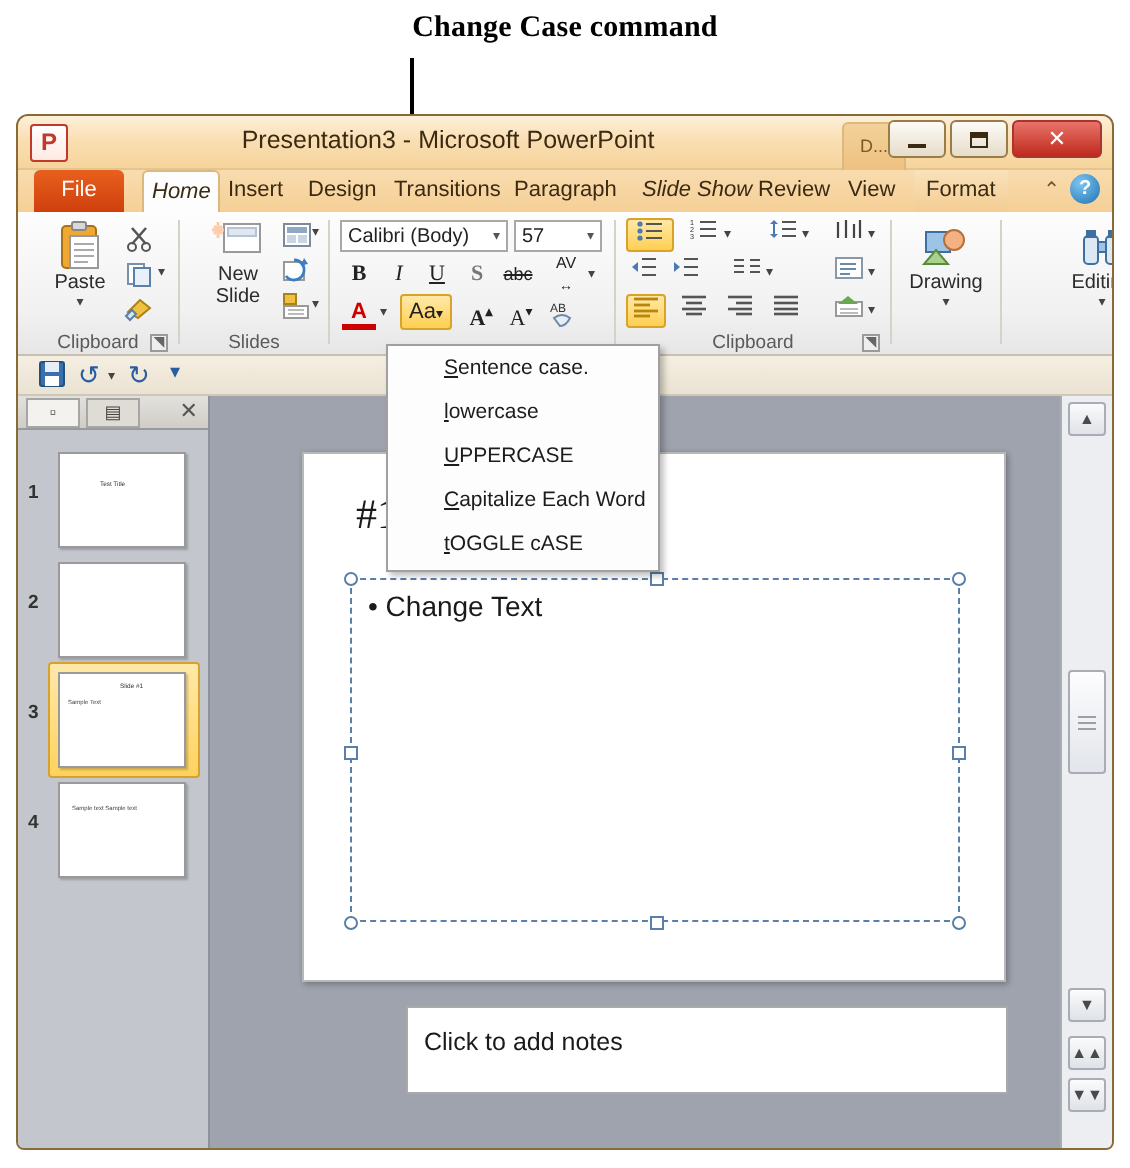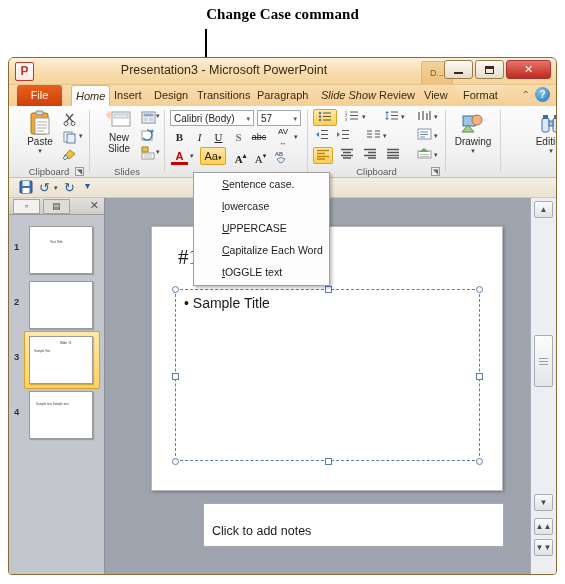--- a/index.html
+++ b/index.html
@@ -253,21 +253,21 @@
     position: absolute; width: 7px; height: 7px;
     background: #fff; border: 1px solid #5a7fa8;
   }
   .handle.rnd { border-radius: 50%; }
 
   
   .notes {
     position: absolute; left: 97px; right: 26px; top: 305px; height: 44px;
     background: #fff; border: 1px solid #a9a9a9;
   }
-  .notes-text { position: absolute; left: 8px; top: 20px; font-size: 12.5px; color: #1a1a1a; }
+  .notes-text { position: absolute; left: 8px; top: 10px; font-size: 12.5px; color: #1a1a1a; }
 
   
   .vscroll {
     position: absolute; right: 0; top: 0; width: 26px; height: 378px;
     background: #eceef1; border-left: 1px solid #a9adb4;
   }
   .sb-btn {
     position: absolute; left: 3px; width: 19px; height: 17px;
     background: linear-gradient(180deg,#fafbfc 0%,#dfe2e7 100%);
     border: 1px solid #a8adb5; border-radius: 2px;
@@ -666,21 +666,21 @@
         <div class="thumb-num" style="top:208px;">4</div>
         <div class="thumb" style="top:193px;">
           <div class="mini-body" style="left:6px; top:10px;">Sample text        Sample text</div>
         </div>
       </div>
 
       <div class="slide-area">
         <div class="slide">
           <div class="slide-title">#1</div>
           <div class="placeholder">
-            <div class="ph-text">• Sample Title</div>
+            <div class="ph-text">• Change Text</div>
             <div class="handle rnd" style="left:-4px; top:-4px;"></div>
             <div class="handle" style="left:149px; top:-4px;"></div>
             <div class="handle rnd" style="left:300px; top:-4px;"></div>
             <div class="handle" style="left:-4px; top:83px;"></div>
             <div class="handle" style="left:300px; top:83px;"></div>
             <div class="handle rnd" style="left:-4px; top:168px;"></div>
             <div class="handle" style="left:149px; top:168px;"></div>
             <div class="handle rnd" style="left:300px; top:168px;"></div>
           </div>
         </div>
@@ -710,17 +710,17 @@
     <div class="dd-item">
       <u>l</u><span>owercase</span>
     </div>
     <div class="dd-item">
       <u>U</u><span>PPERCASE</span>
     </div>
     <div class="dd-item">
       <u>C</u><span>apitalize Each Word</span>
     </div>
     <div class="dd-item">
-      <u>t</u><span>OGGLE text</span>
+      <u>t</u><span>OGGLE cASE</span>
     </div>
   </div>
 
 </div>
 
 </body></html>

